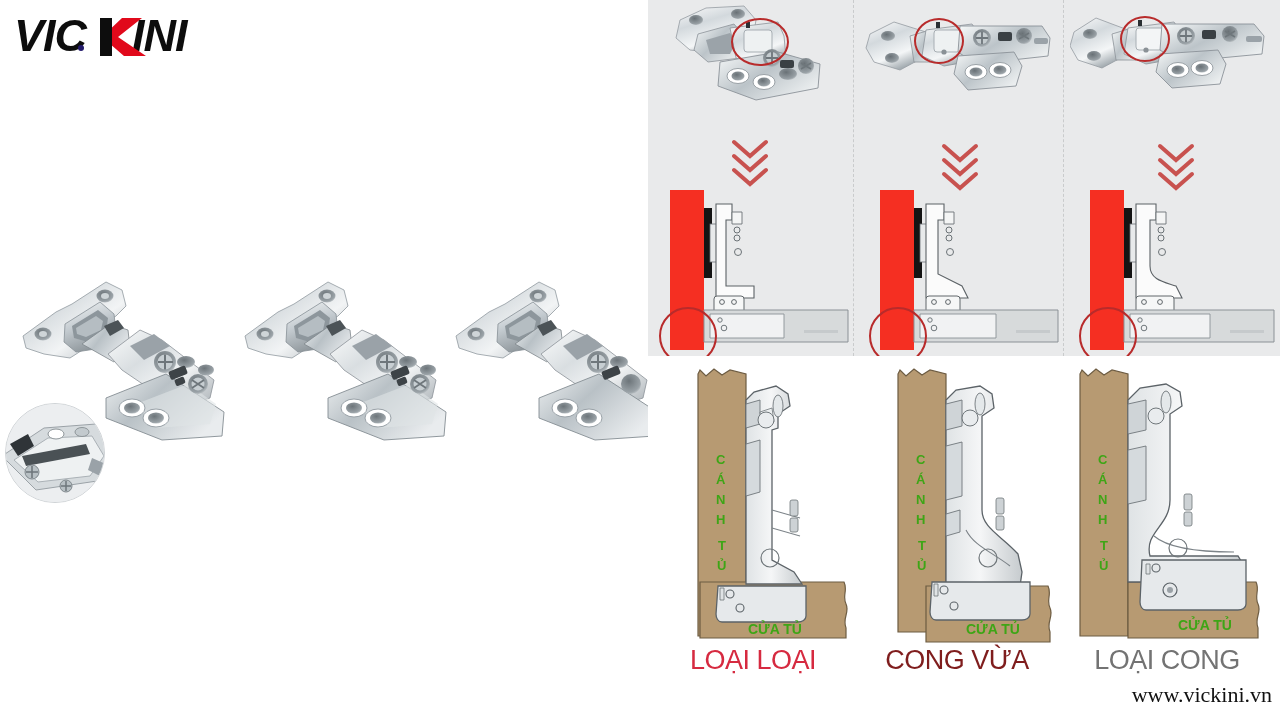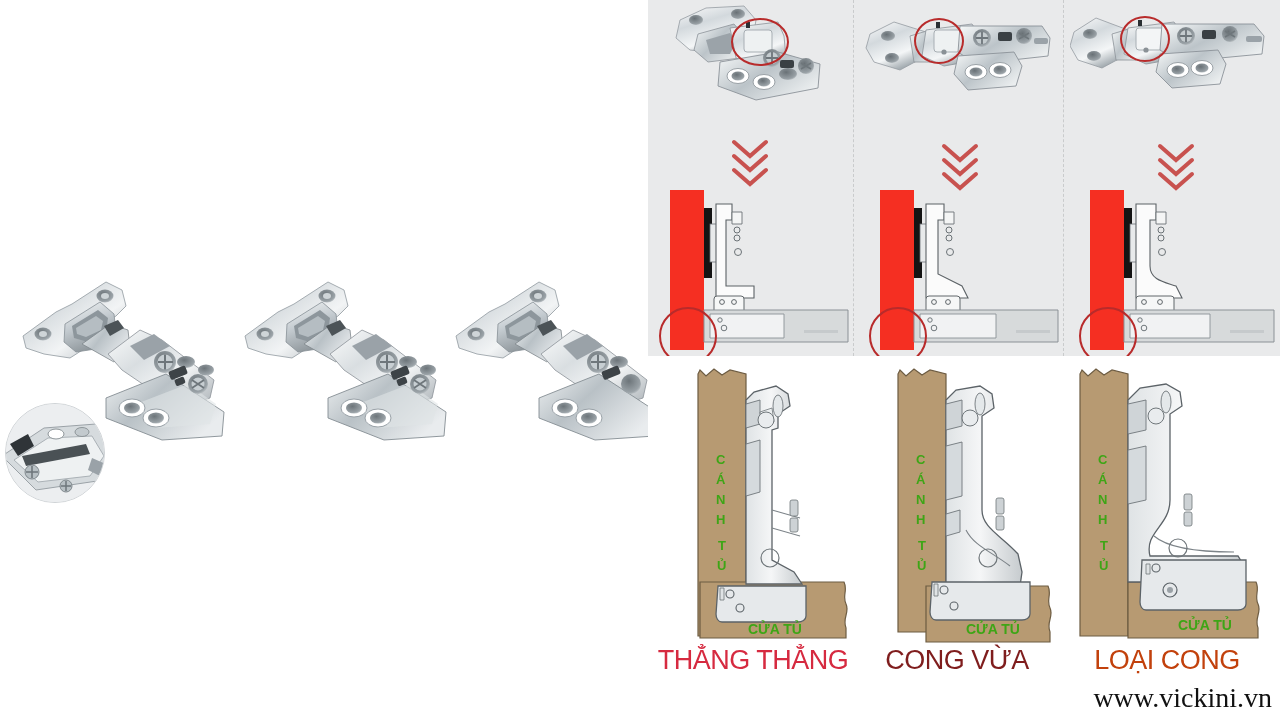--- a/index.html
+++ b/index.html
@@ -40,28 +40,42 @@
   .type-label {
     position:absolute; top:645px; text-align:center;
     font-family:"Liberation Sans", sans-serif;
     font-size:27px; font-weight:400; letter-spacing:-0.5px;
     white-space:nowrap;
   }
 
   #site-url {
     position:absolute; right:8px; top:682px;
     font-family:"Liberation Serif", serif;
-    font-size:28px; color:#111; white-space:nowrap;
+    font-size:22px; color:#111; white-space:nowrap;
   }
 </style>
 </head>
 <body>
 
 <div id="left-panel">
 
+  <div id="brand-logo">
+    <svg width="230" height="48" viewBox="0 0 230 48">
+      <g fill="#0d0d0d" font-family="Liberation Sans, sans-serif" font-weight="bold" font-style="italic">
+        <text x="0" y="39" font-size="45" letter-spacing="-1">VIC</text>
+        <text x="118" y="39" font-size="45" letter-spacing="-1">INI</text>
+      </g>
+
+      <g>
+        <polygon points="108,6 128,6 104,25 132,44 110,44 88,25" fill="#e1091b"></polygon>
+        <polygon points="86,6 98,6 98,44 86,44" fill="#0d0d0d"></polygon>
+      </g>
+      <circle cx="67" cy="36" r="3" fill="#231a6b"></circle>
+    </svg>
+  </div>
 
   <div class="hinge-photo" style="left:10px; top:258px;">
     <svg width="215" height="185" viewBox="0 0 215 185">
       <defs>
         <linearGradient id="mA" x1="0" y1="0" x2="1" y2="1">
           <stop offset="0" stop-color="#fbfcfc"></stop>
             <stop offset=".35" stop-color="#d9dee1"></stop>
           <stop offset=".62" stop-color="#f2f4f5"></stop>
             <stop offset="1" stop-color="#a9b0b5"></stop>
         </linearGradient>
@@ -524,17 +538,17 @@
         <text x="32" y="144">N</text>
         <text x="32" y="164">H</text>
         <text x="34" y="190">T</text>
         <text x="33" y="210">Ủ</text>
       </g>
       <text x="112" y="270" fill="#3ea516" font-family="Liberation Sans, sans-serif" font-size="14" font-weight="bold">CỬA TỦ</text>
     </svg>
   </div>
 </div>
 
-<div class="type-label" style="left:648px; width:210px; color:#d62a40;">THẲNG THẲNG</div>
+<div class="type-label" style="left:648px; width:210px; color:#d62a40;">LOẠI LOẠI</div>
 <div class="type-label" style="left:852px; width:210px; color:#7f1d1d;">CONG VỪA</div>
-<div class="type-label" style="left:1056px; width:222px; color:#c2410c;">LOẠI CONG</div>
+<div class="type-label" style="left:1056px; width:222px; color:#737373;">LOẠI CONG</div>
 
 <div id="site-url">www.vickini.vn</div>
 
 </body></html>

